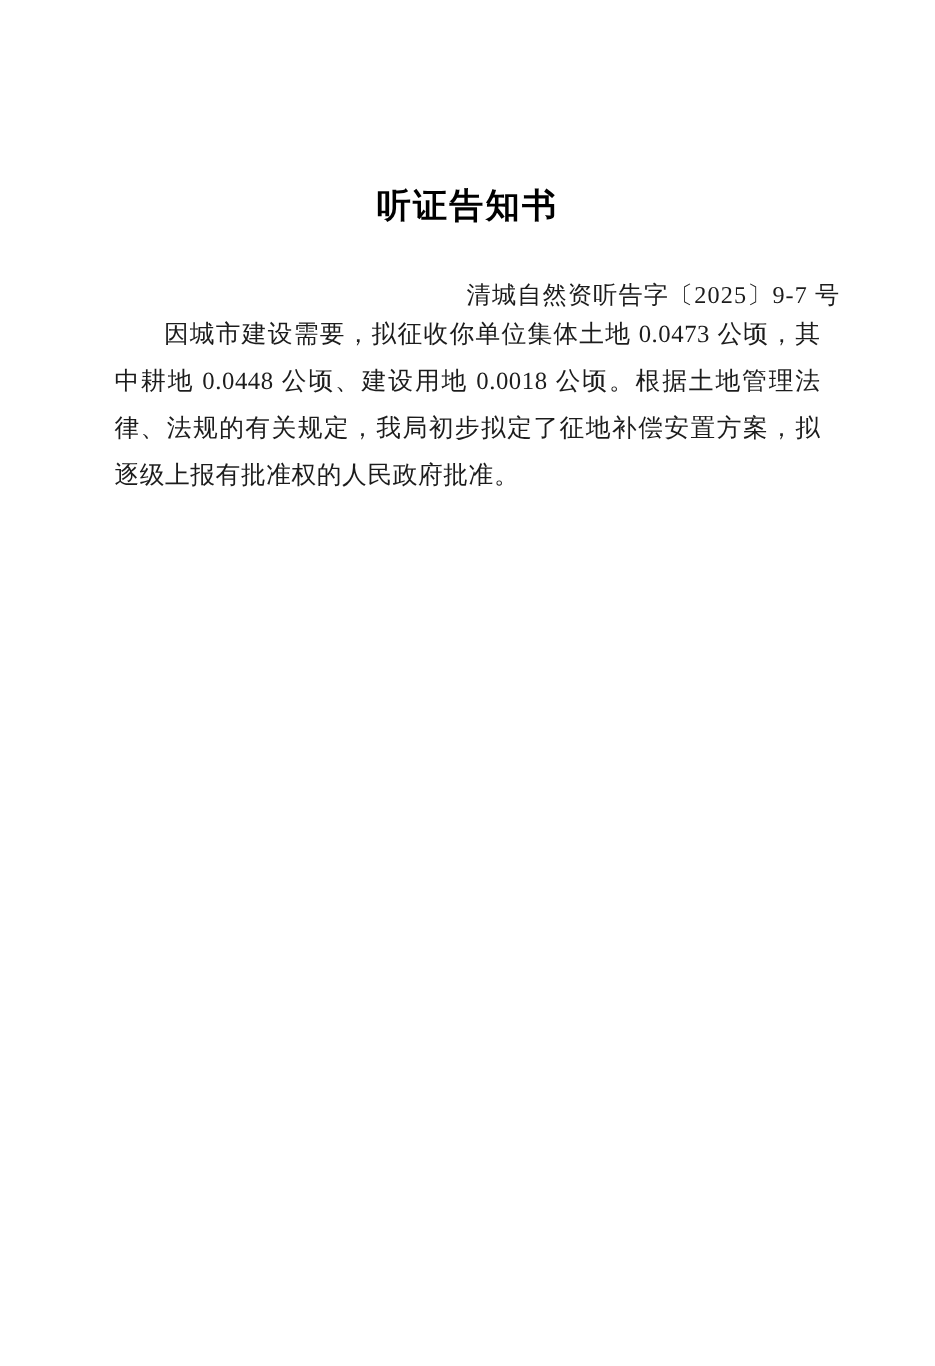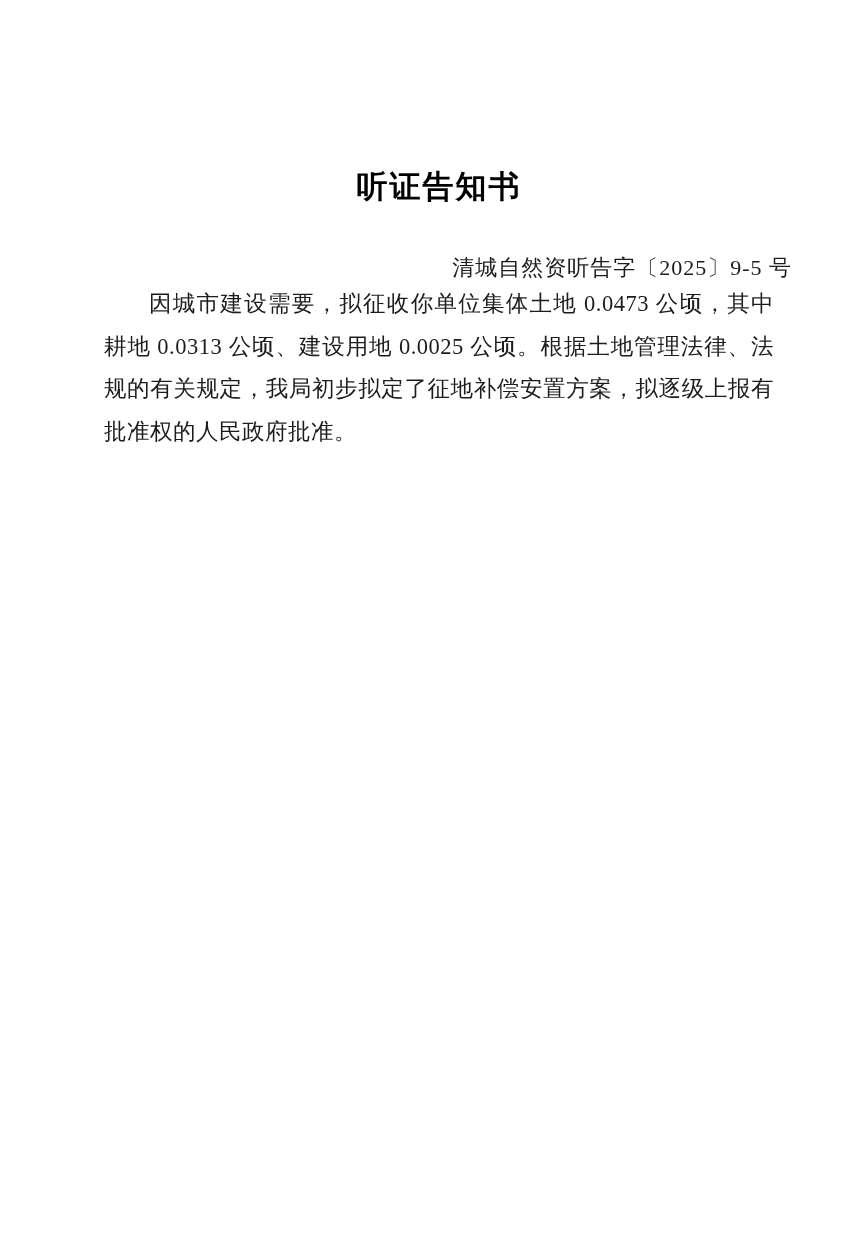--- a/index.html
+++ b/index.html
@@ -12,21 +12,21 @@
     height: 1242px;
     position: relative;
     font-family: "Liberation Serif", serif;
     color: #1c1c1c;
     overflow: hidden;
   }
   .page {
     box-sizing: border-box;
     width: 850px;
     min-height: 1242px;
-    padding: 168px 76px 40px 104px;
+    padding: 168px 104px 40px 104px;
     background: #ffffff;
   }
   .doc-title {
     margin: 0;
     text-align: center;
     font-family: "Liberation Sans", sans-serif;
     font-weight: bold;
     font-size: 31px;
     line-height: 38px;
     letter-spacing: 2px;
@@ -57,20 +57,20 @@
     letter-spacing: 0.5px;
   }
 </style>
 </head>
 <body>
 
 <div class="page">
 
   <h1 class="doc-title">听证告知书</h1>
 
-  <div class="ref-line">清城自然资听告字〔2025〕9-5 号</div>
+  <div class="ref-line">清城自然资听告字〔2025〕9-7 号</div>
 
 
-  <p class="body-par">因城市建设需要，拟征收你单位集体土地 0.0473 公顷，其中耕地 0.0313 公顷、建设用地 0.0025 公顷。根据土地管理法律、法规的有关规定，我局初步拟定了征地补偿安置方案，拟逐级上报有批准权的人民政府批准。</p>
+  <p class="body-par">因城市建设需要，拟征收你单位集体土地 0.0473 公顷，其中耕地 0.0448 公顷、建设用地 0.0018 公顷。根据土地管理法律、法规的有关规定，我局初步拟定了征地补偿安置方案，拟逐级上报有批准权的人民政府批准。</p>
 
 
 
 </div>
 
 </body></html>

